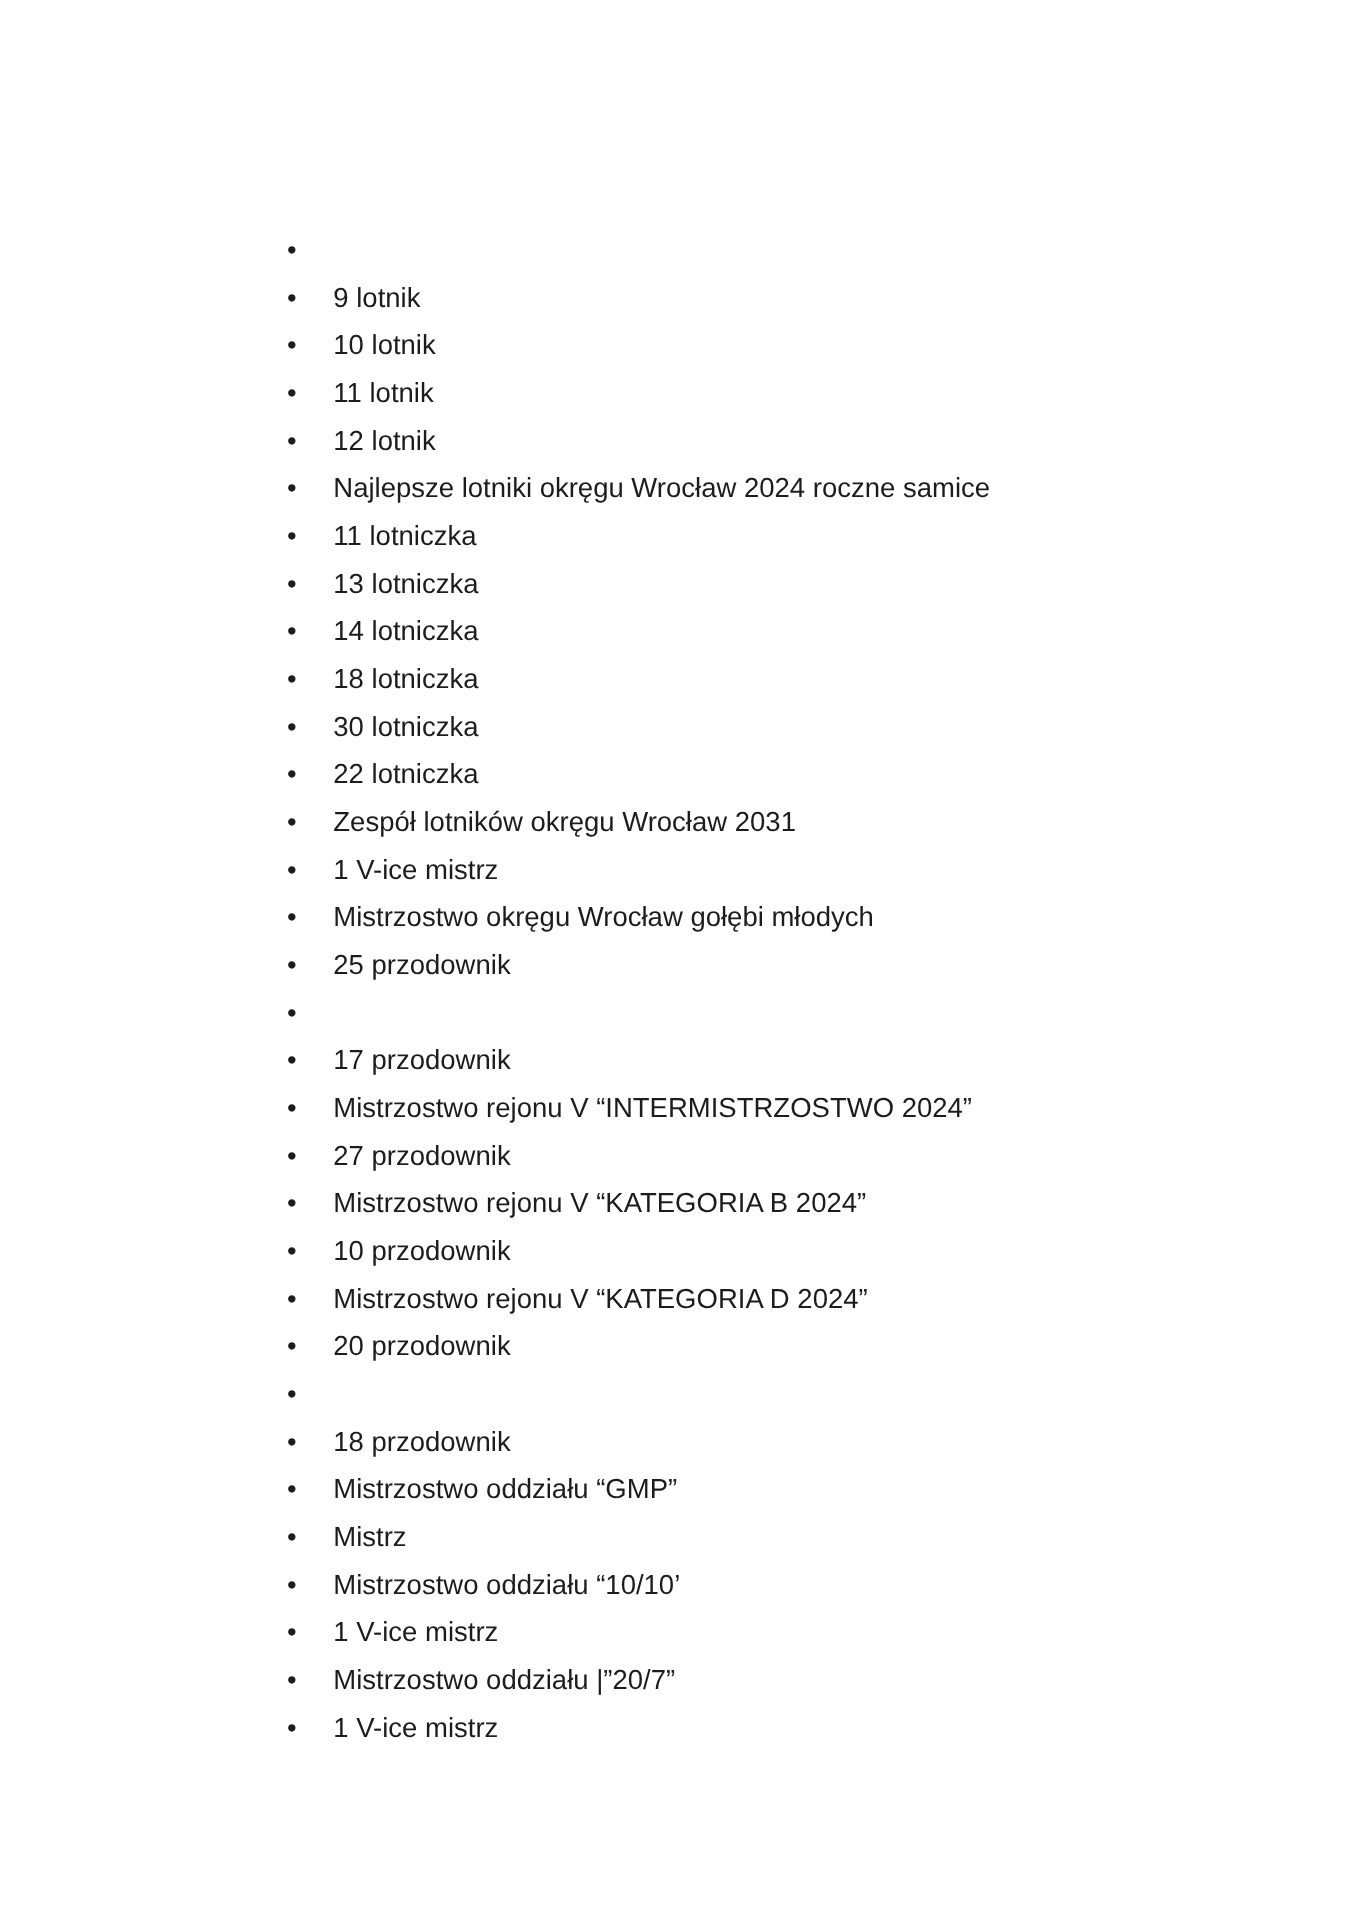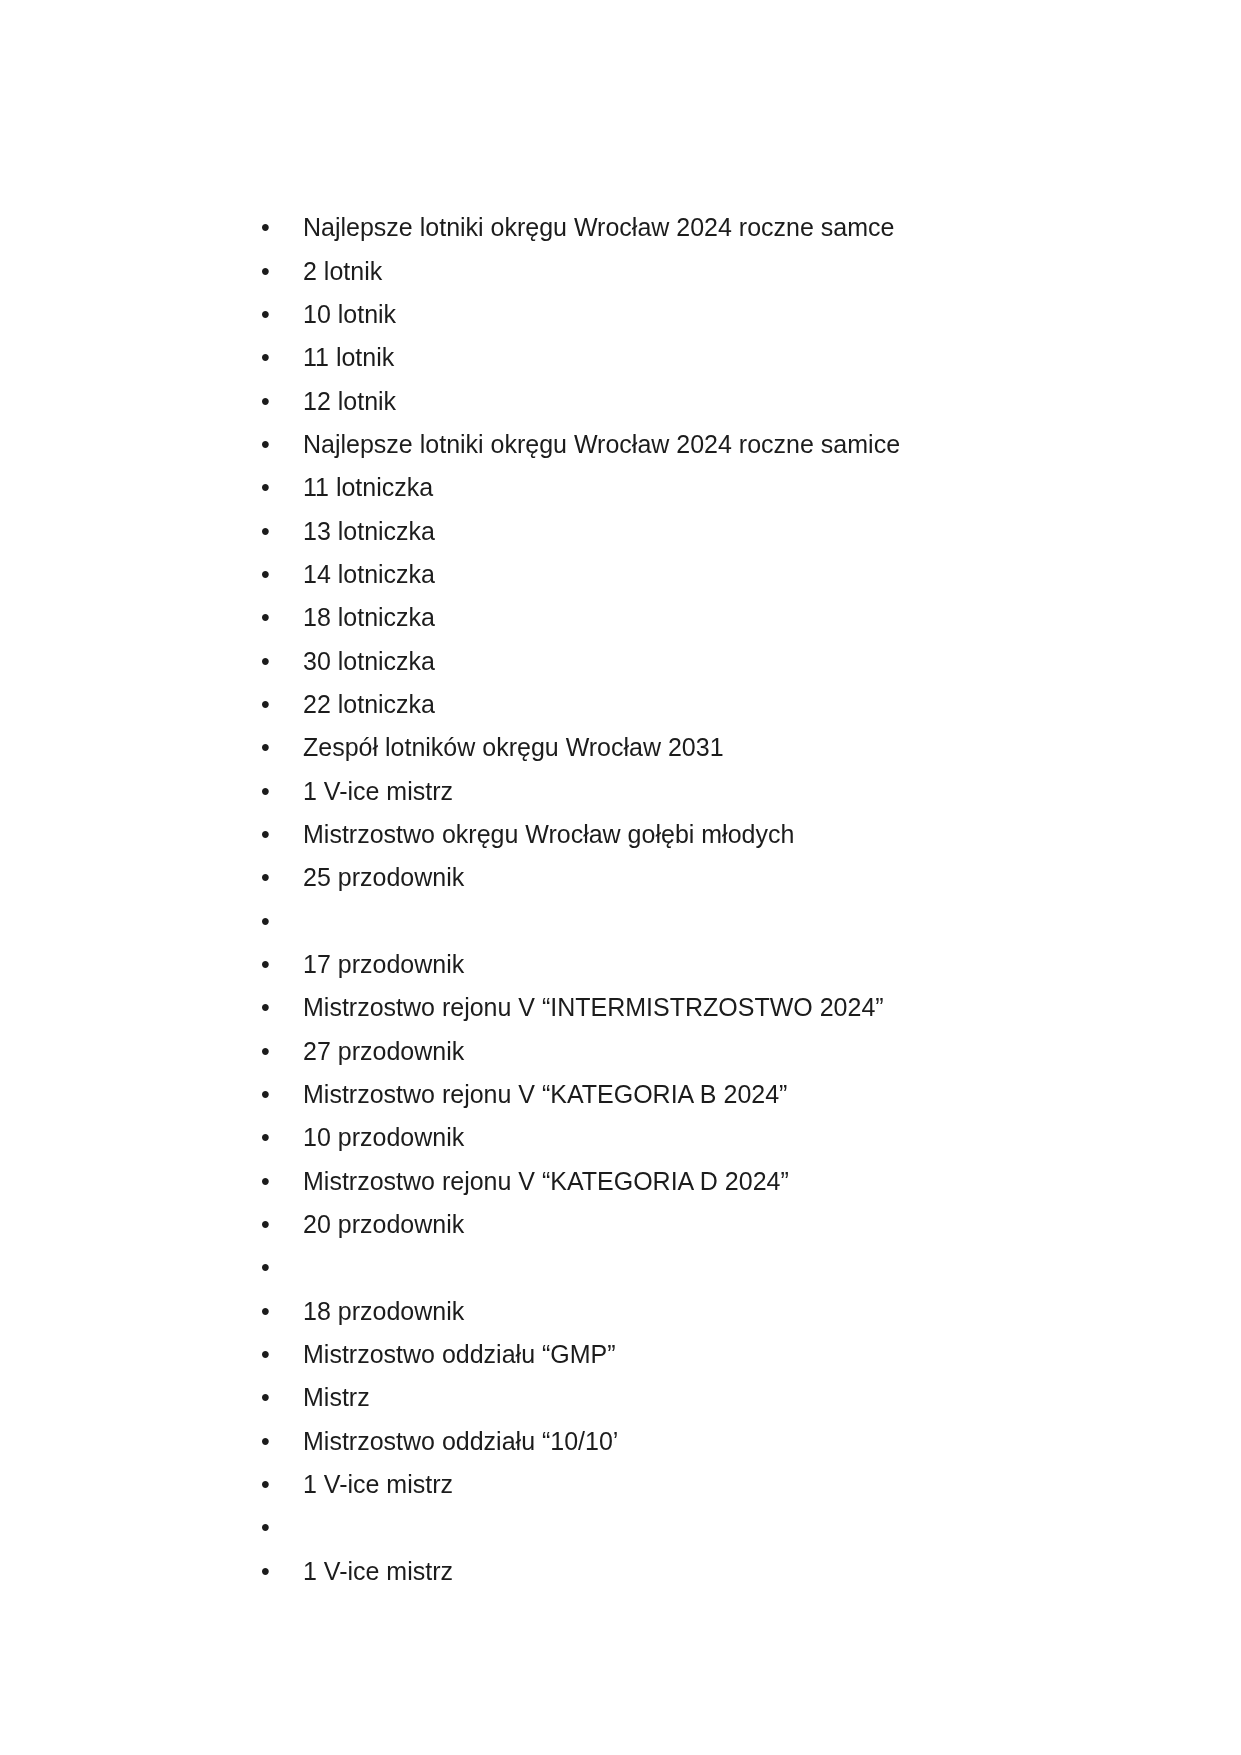--- a/index.html
+++ b/index.html
@@ -40,22 +40,22 @@
   }
   .text {
     display: inline-block;
   }
 </style>
 </head>
 <body>
 
 <div class="page">
   <ul class="bullet-list" id="bullet-list">
-      <li class="item"><span class="bullet">•</span><span class="text">Najlepsze lotniki okręgu Wrocław 2024 roczne samce</span></li>
-      <li class="item"><span class="bullet">•</span><span class="text">2 lotnik</span></li>
+      <li class="item"><span class="bullet">•</span></li>
+      <li class="item"><span class="bullet">•</span><span class="text">9 lotnik</span></li>
       <li class="item"><span class="bullet">•</span><span class="text">10 lotnik</span></li>
       <li class="item"><span class="bullet">•</span><span class="text">11 lotnik</span></li>
       <li class="item"><span class="bullet">•</span><span class="text">12 lotnik</span></li>
       <li class="item"><span class="bullet">•</span><span class="text">Najlepsze lotniki okręgu Wrocław 2024 roczne samice</span></li>
       <li class="item"><span class="bullet">•</span><span class="text">11 lotniczka</span></li>
       <li class="item"><span class="bullet">•</span><span class="text">13 lotniczka</span></li>
       <li class="item"><span class="bullet">•</span><span class="text">14 lotniczka</span></li>
       <li class="item"><span class="bullet">•</span><span class="text">18 lotniczka</span></li>
       <li class="item"><span class="bullet">•</span><span class="text">30 lotniczka</span></li>
       <li class="item"><span class="bullet">•</span><span class="text">22 lotniczka</span></li>
@@ -70,16 +70,16 @@
       <li class="item"><span class="bullet">•</span><span class="text">Mistrzostwo rejonu V “KATEGORIA B 2024”</span></li>
       <li class="item"><span class="bullet">•</span><span class="text">10 przodownik</span></li>
       <li class="item"><span class="bullet">•</span><span class="text">Mistrzostwo rejonu V “KATEGORIA D 2024”</span></li>
       <li class="item"><span class="bullet">•</span><span class="text">20 przodownik</span></li>
       <li class="item"><span class="bullet">•</span></li>
       <li class="item"><span class="bullet">•</span><span class="text">18 przodownik</span></li>
       <li class="item"><span class="bullet">•</span><span class="text">Mistrzostwo oddziału “GMP”</span></li>
       <li class="item"><span class="bullet">•</span><span class="text">Mistrz</span></li>
       <li class="item"><span class="bullet">•</span><span class="text">Mistrzostwo oddziału “10/10’</span></li>
       <li class="item"><span class="bullet">•</span><span class="text">1 V-ice mistrz</span></li>
-      <li class="item"><span class="bullet">•</span></li>
+      <li class="item"><span class="bullet">•</span><span class="text">Mistrzostwo oddziału |”20/7”</span></li>
       <li class="item"><span class="bullet">•</span><span class="text">1 V-ice mistrz</span></li>
     </ul>
 </div>
 
 </body></html>

